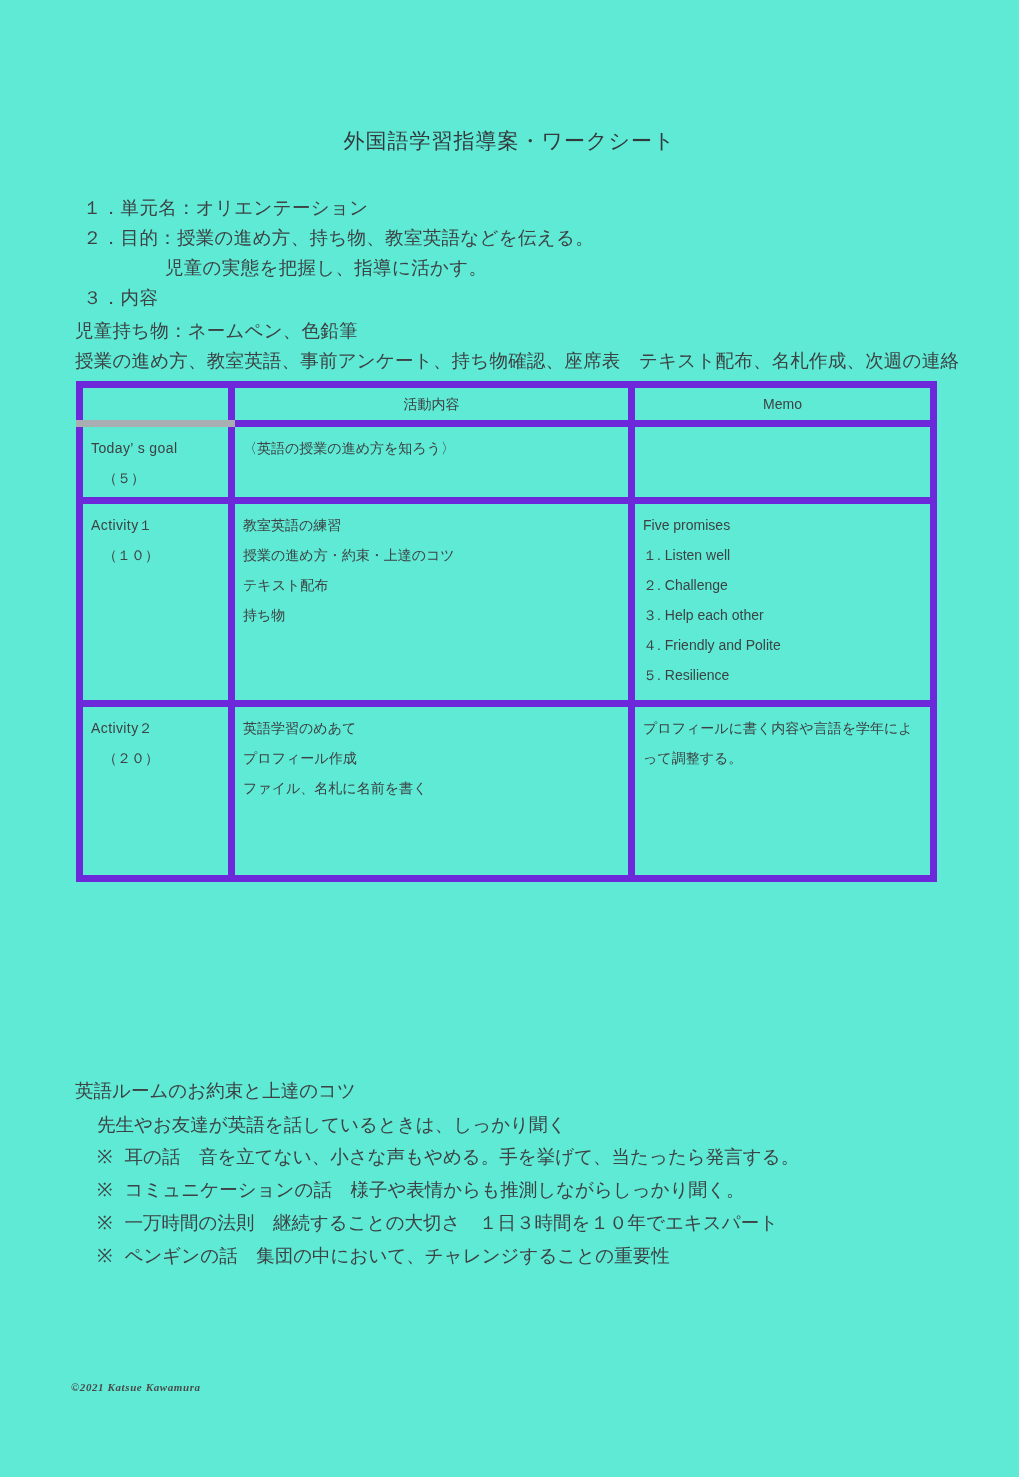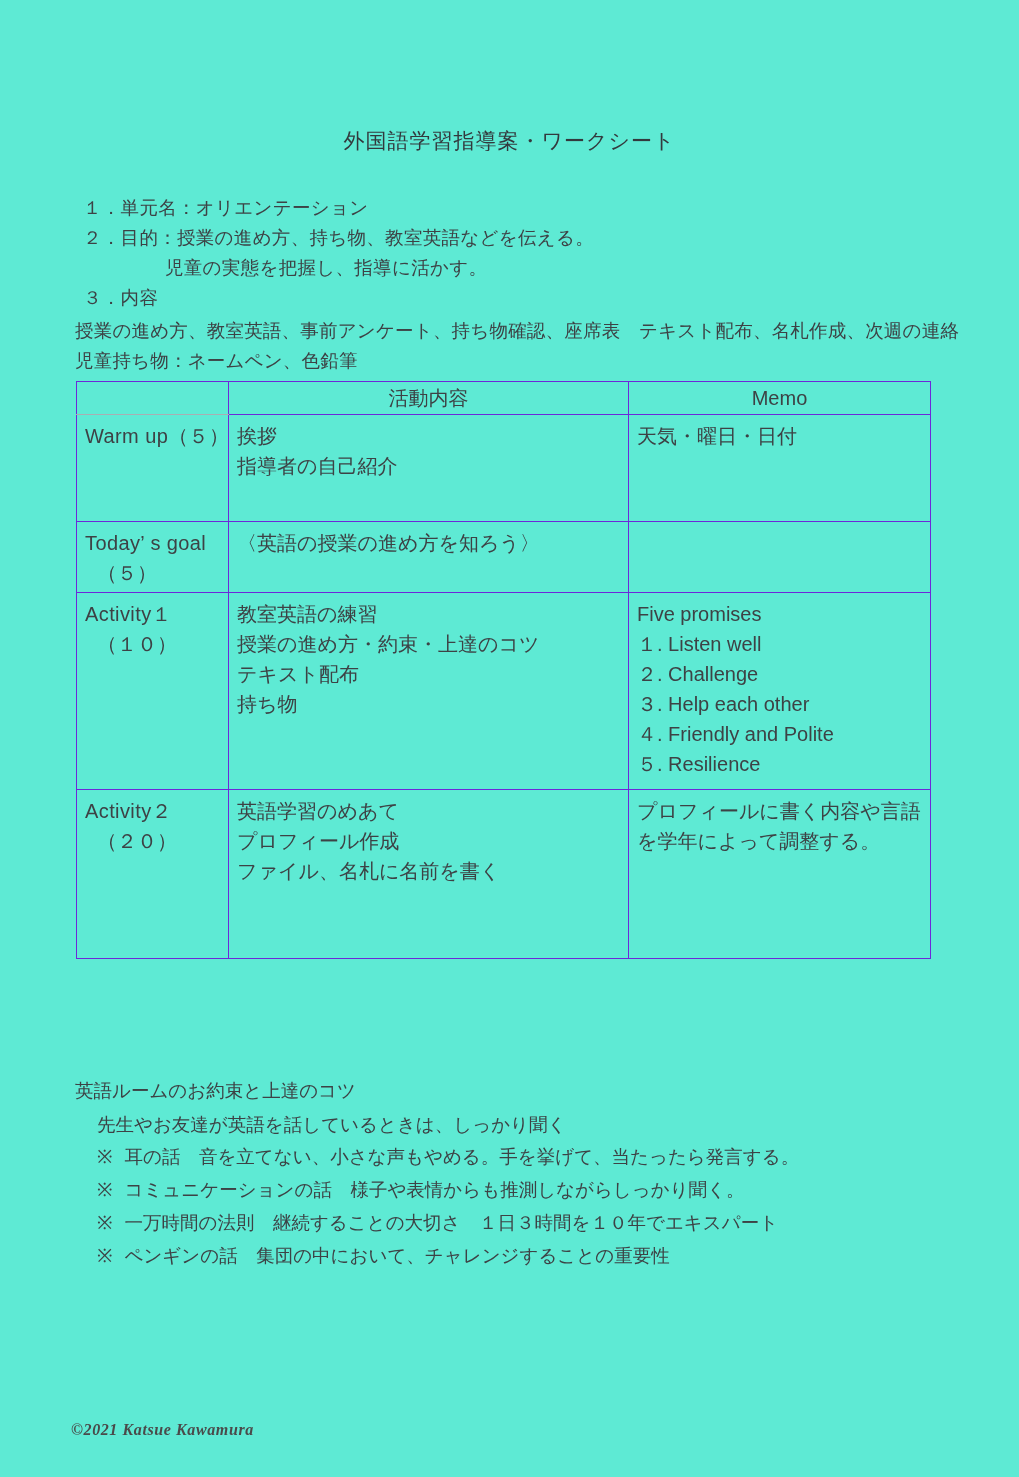--- a/index.html
+++ b/index.html
@@ -72,25 +72,25 @@
   .plan-table {
     position: absolute;
     top: 381px;
     left: 76px;
     width: 854px;
     border-collapse: collapse;
     table-layout: fixed;
   }
   .plan-table td,
   .plan-table th {
-    border: 1px solid #6d28d9;
+    border: 7px solid #6d28d9;
     vertical-align: top;
     padding: 6px 8px 4px 8px;
     font-weight: normal;
-    font-size: 20px;
+    font-size: 14px;
     line-height: 30px;
     color: #3d4245;
   }
   .col-phase  { width: 152px; }
   .col-activity { width: 400px; }
   .col-memo   { width: 302px; }
 
   .plan-table thead th {
     text-align: center;
     height: 22px;
@@ -161,74 +161,60 @@
   .note-item .mark { margin-right: 12px; }
 
   
   .copyright {
     position: absolute;
     top: 1381px;
     left: 71px;
     font-family: "Liberation Serif", "DejaVu Serif", serif;
     font-style: italic;
     font-weight: bold;
-    font-size: 16px;
+    font-size: 11px;
     letter-spacing: 0.6px;
     color: #4a4a4a;
     white-space: nowrap;
-    margin-top: 40px;
   }
 </style>
 </head>
 <body>
 
 <div class="page">
 
   <div class="doc-title">外国語学習指導案・ワークシート</div>
 
   <div class="intro">
     <div class="intro-line">１．単元名：オリエンテーション</div>
     <div class="intro-line">２．目的：授業の進め方、持ち物、教室英語などを伝える。</div>
     <div class="intro-line indent-sub">児童の実態を把握し、指導に活かす。</div>
     <div class="intro-line">３．内容</div>
   </div>
 
   <div class="content-block">
+    <div class="content-line">児童持ち物：ネームペン、色鉛筆</div>
     <div class="content-line">授業の進め方、教室英語、事前アンケート、持ち物確認、座席表　テキスト配布、名札作成、次週の連絡</div>
-    <div class="content-line">児童持ち物：ネームペン、色鉛筆</div>
   </div>
 
   <table class="plan-table">
     <colgroup>
       <col class="col-phase">
       <col class="col-activity">
       <col class="col-memo">
     </colgroup>
     <thead>
       <tr>
         <th class="blank-head"></th>
         <th>活動内容</th>
         <th>Memo</th>
       </tr>
     </thead>
     <tbody>
 
-      <tr class="row-warmup">
-        <td class="phase-cell one-line">
-          <span class="phase-name">Warm up（５）</span>
-          <span class="phase-time"></span>
-        </td>
-        <td class="cell-lines">
-          <div>挨拶</div>
-          <div>指導者の自己紹介</div>
-        </td>
-        <td class="cell-lines">
-          <div>天気・曜日・日付</div>
-        </td>
-      </tr>
 
       <tr class="row-goal">
         <td class="phase-cell">
           <span class="phase-name">Today’ s goal</span>
           <span class="phase-time">（５）</span>
         </td>
         <td class="cell-lines">
           <div>〈英語の授業の進め方を知ろう〉</div>
         </td>
         <td class="cell-lines"></td>

